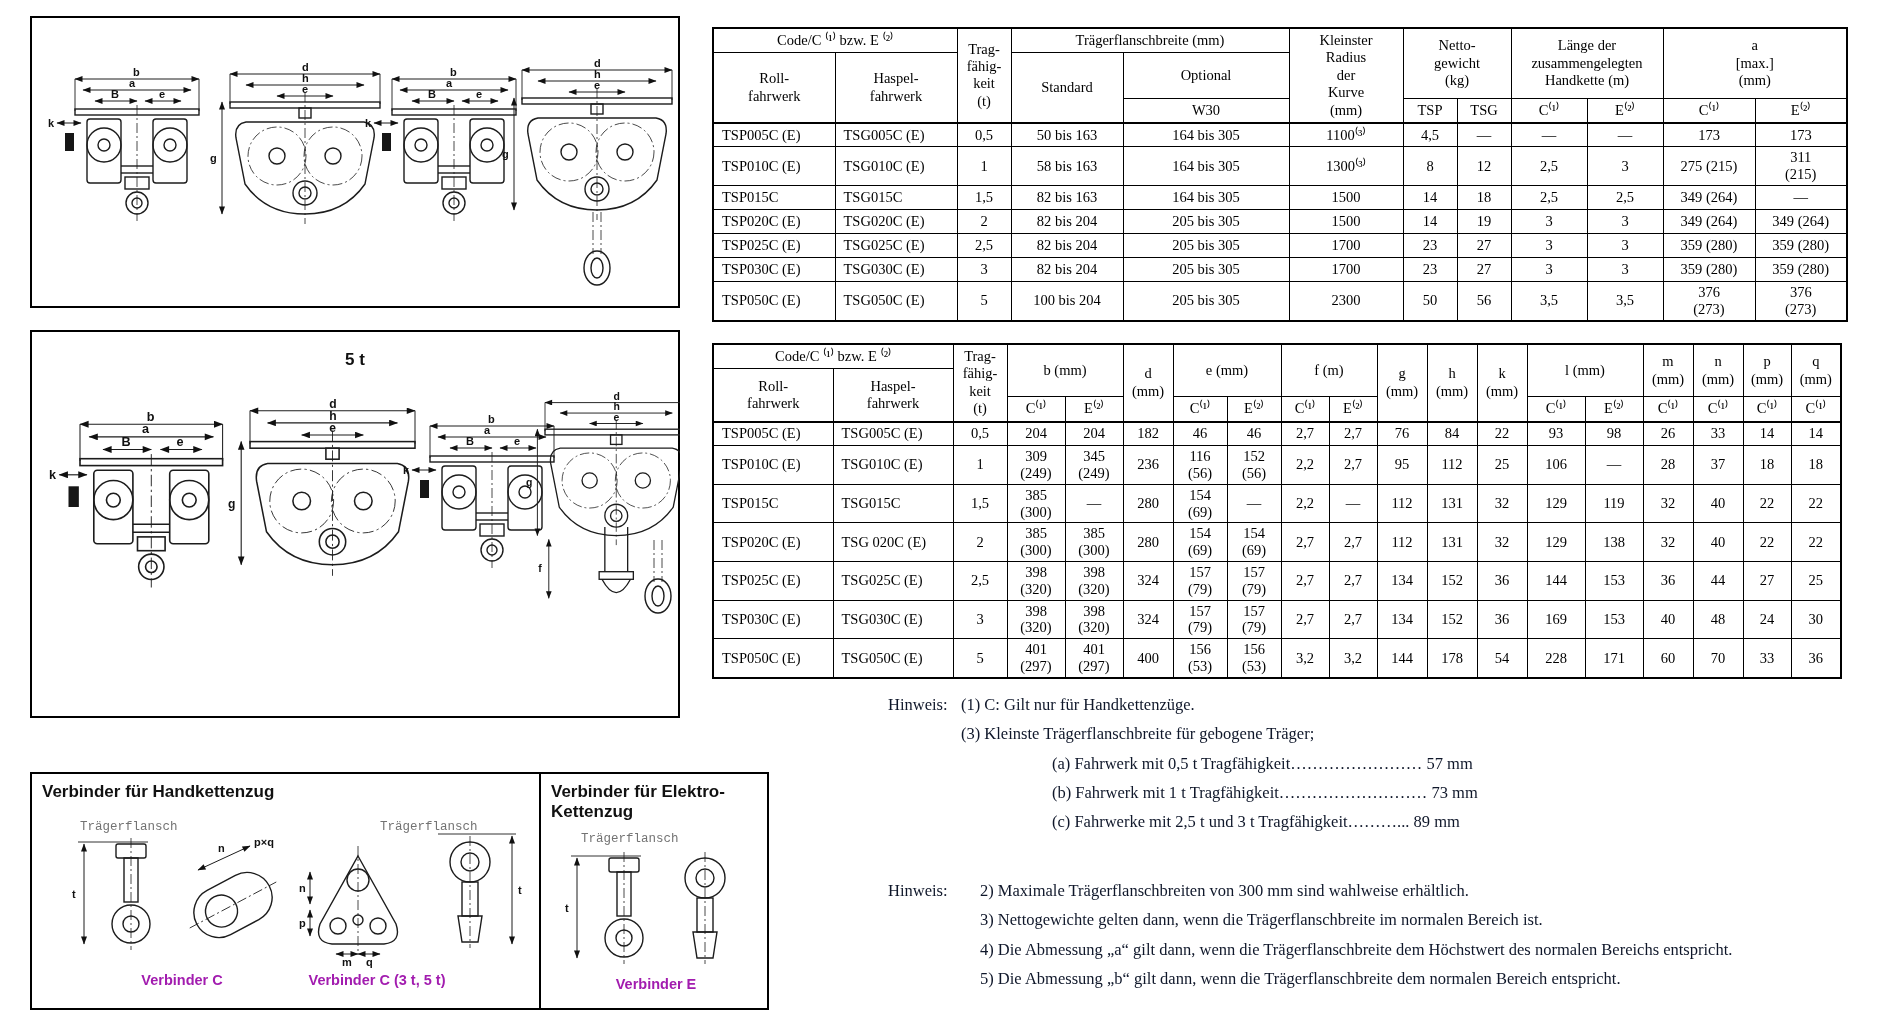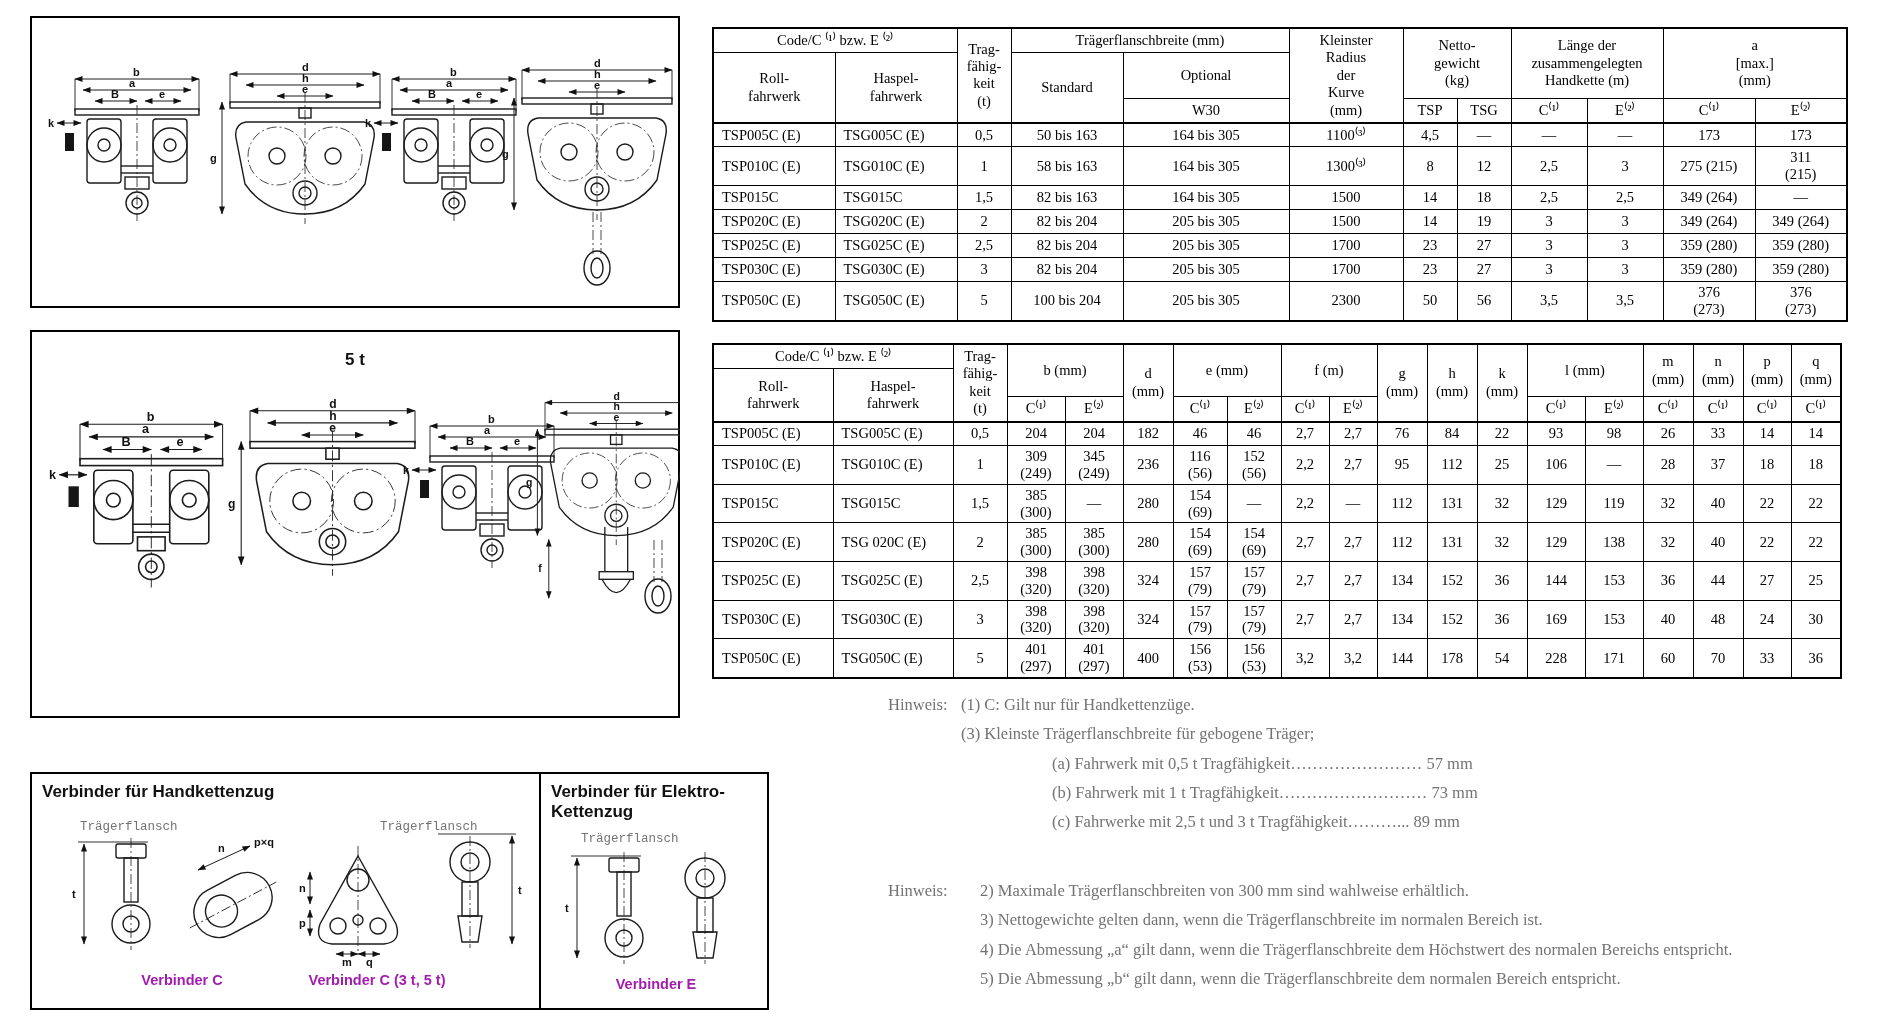--- a/index.html
+++ b/index.html
@@ -20,21 +20,21 @@
   .dim{stroke:#1c1c1c;fill:none;stroke-width:1}
   text.dl{font:bold 11px "Liberation Sans",sans-serif;fill:#111}
   .tblwrap{position:absolute}
   table.dtable{border-collapse:collapse;table-layout:fixed;border:2.4px solid #000;background:#fff}
   .dtable th,.dtable td{border:1.5px solid #000;text-align:center;vertical-align:middle;
       white-space:pre-line;padding:2px;font-weight:normal;color:#000}
   .dtable thead th{font-size:14.5px;line-height:1.2;padding:3px 2px}
   .dtable td{font-size:14.5px;line-height:1.16;height:24px}
   .dtable tbody tr:first-child td{border-top-width:2.2px}
   .dtable td.cleft{text-align:left;padding-left:8px}
-  .notes{position:absolute;font-size:16.5px;line-height:1.78;color:#737373}
+  .notes{position:absolute;font-size:16.5px;line-height:1.78;color:#0f172a}
   .notes .hlabel{position:absolute;left:0;top:0}
   .notes .nline{margin:0 0 0 73px;white-space:nowrap}
   .notes .nline.sub{margin-left:164px}
   .notes2 .nline{margin-left:92px}
 </style>
 </head>
 <body>
 
 <svg width="0" height="0" style="position:absolute" aria-hidden="true">
   <defs>

